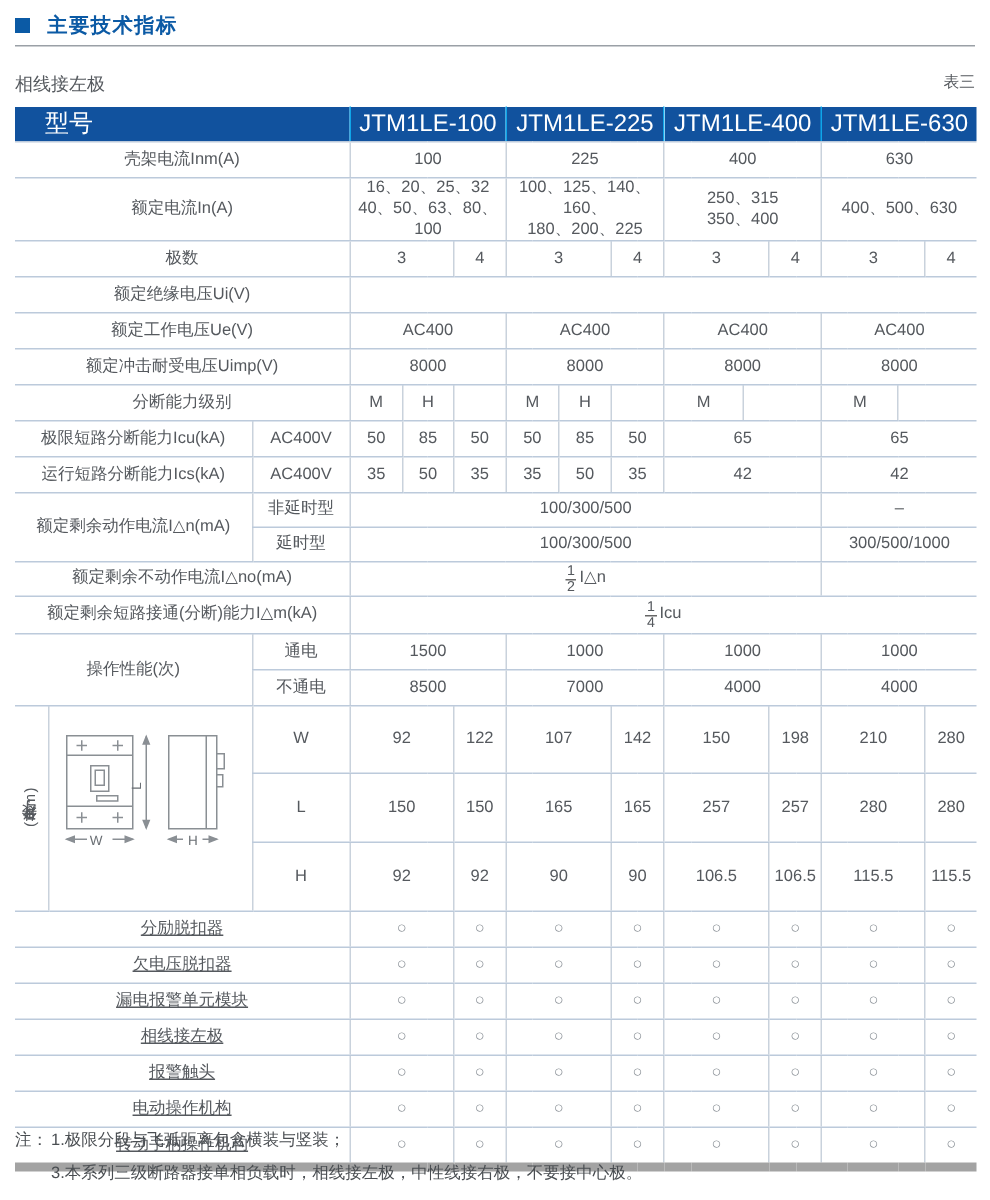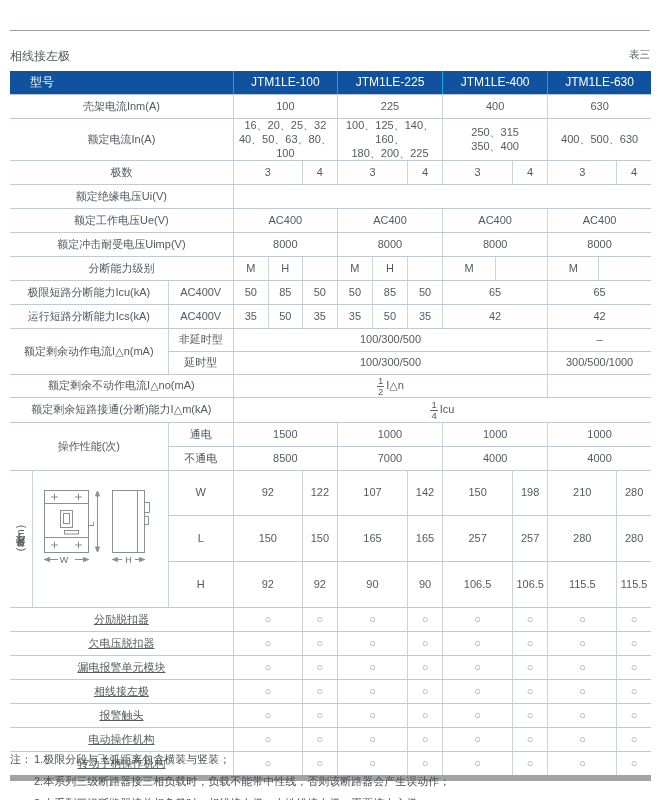--- a/index.html
+++ b/index.html
@@ -17,21 +17,21 @@
   .tbl-cap .ref { float:right; font-size:10.5px; color:#55595e; }
 
   
   table.spec { position:absolute; left:10px; top:71px; width:641px; border-collapse:collapse; table-layout:fixed; }
   table.spec td, table.spec th {
     padding:0; margin:0; font-weight:normal; font-size:11px; color:#55595e;
     text-align:center; vertical-align:middle; line-height:1.25;
     border-bottom:1px solid #bccadb; overflow:hidden;
   }
   tr.hdr th {
-    background:#11529e; color:#ffffff; font-size:12px; height:23px;
+    background:#11529e; color:#ffffff; font-size:16px; height:23px;
     border-bottom:1px solid #bccadb;
   }
   tr.hdr th.model { border-left:1px solid #0ea5e9; }
   tr.hdr th.lblh { text-align:left; padding-left:20px; }
   td.lbl { text-align:left; padding-left:20px; }
   td.vl { border-left:1px solid #c9d2dc; }
   td.ctr { text-align:center;text-decoration:underline; }
   tr.r23 td { height:23px; }
   tr.r36 td { height:36px; }
   tr.r22 td { height:22px; }
@@ -58,20 +58,24 @@
   .notes .itm { flex:1; }
   .notes .row.cont { padding-left:24px; }
 
   svg text { font-family:"Liberation Sans","DejaVu Sans",sans-serif; }
 </style>
 </head>
 <body>
 
 <div class="page">
 
+  <div class="sec-head">
+    <span class="sq"></span>
+    <span class="t">主要技术指标</span>
+  </div>
   <div class="rule"></div>
 
   <div class="tbl-cap">
     <span class="ref">表三</span>
     <span>相线接左极</span>
   </div>
 
   <table class="spec">
     <colgroup>
       <col style="width:22px">
@@ -413,20 +417,17 @@
     </tr>
   </tbody>
     </table>
 
   <div class="notes">
     <div class="row">
       <span class="pfx">注：</span>
       <span class="itm">1.极限分段与飞弧距离包含横装与竖装；</span>
     </div>
     <div class="row cont">
-      <span class="itm">2.本系列三级断路器接三相负载时，负载不能带中性线，否则该断路器会产生误动作；</span>
-    </div>
-    <div class="row cont">
       <span class="itm">3.本系列三级断路器接单相负载时，相线接左极，中性线接右极，不要接中心极。</span>
     </div>
   </div>
 
 </div>
 
 </body></html>

